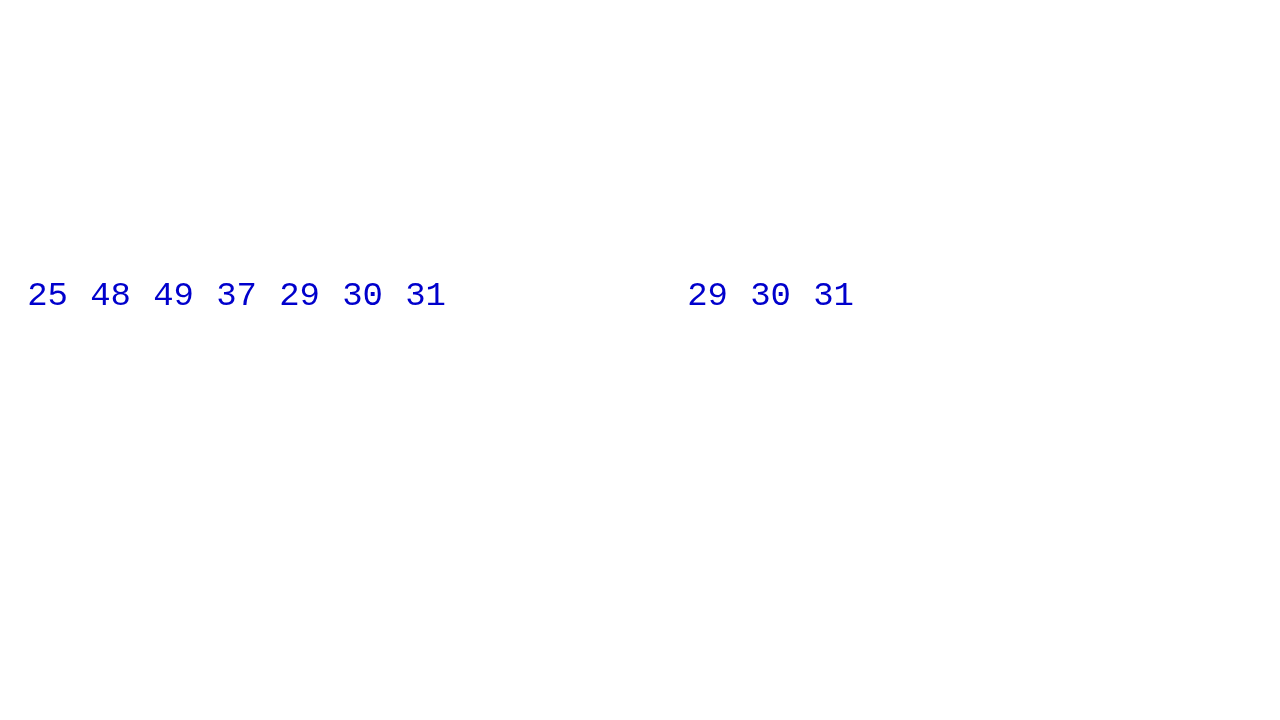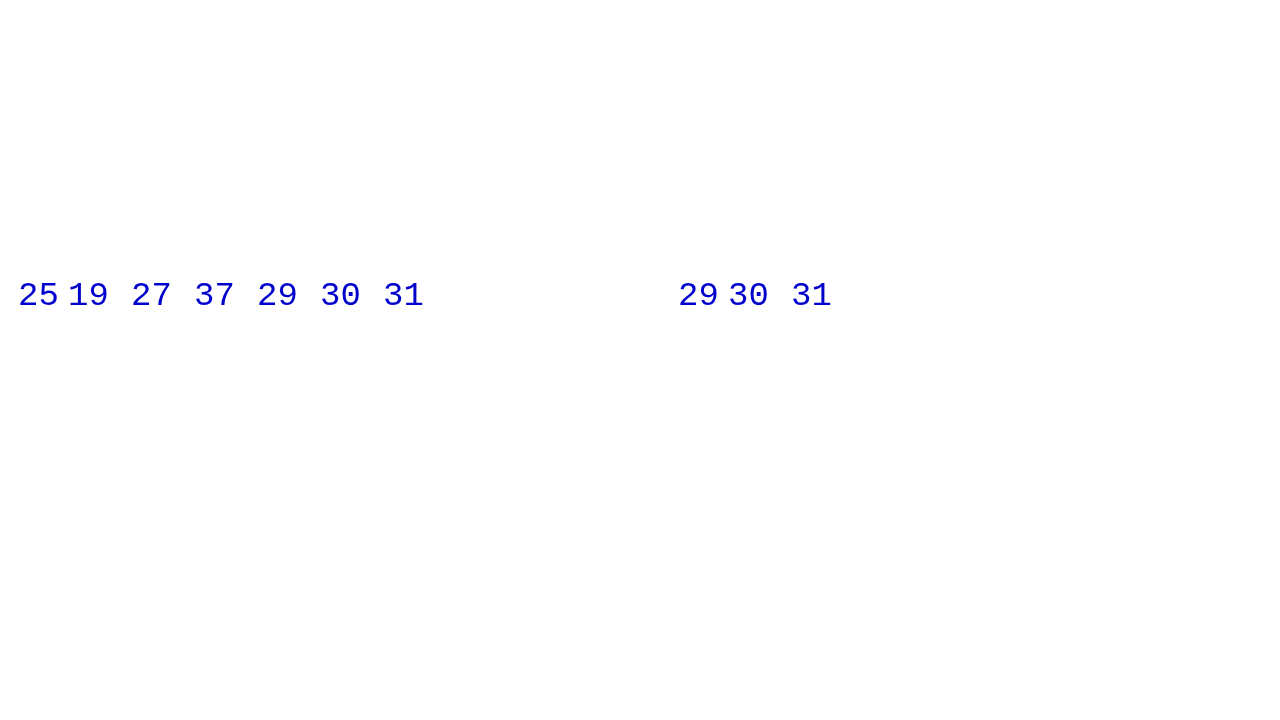--- a/index.html
+++ b/index.html
@@ -26,32 +26,33 @@
     width: 440px;
   }
   .cal-gap {
     width: 220px;
   }
   .day-row {
     display: flex;
   }
   .cell {
     width: 63px;
+    text-align: right;
   }
   .cell:first-child { width: 50px; }
 </style>
 </head>
 <body>
 
 <div class="terminal">
 
   
   <div class="cal-row">
     <div class="cal-block">
-      <div class="day-row"><div class="cell">25</div><div class="cell">19</div><div class="cell">27</div><div class="cell">37</div><div class="cell">29</div><div class="cell">30</div><div class="cell">31</div></div>
+      <div class="day-row"><div class="cell">25</div><div class="cell">48</div><div class="cell">49</div><div class="cell">37</div><div class="cell">29</div><div class="cell">30</div><div class="cell">31</div></div>
     </div>
     <div class="cal-gap"></div>
     <div class="cal-block">
       <div class="day-row"><div class="cell">29</div><div class="cell">30</div><div class="cell">31</div><div class="cell"></div><div class="cell"></div><div class="cell"></div><div class="cell"></div></div>
     </div>
   </div>
 
   <div style="height:44px"></div>
 
   

